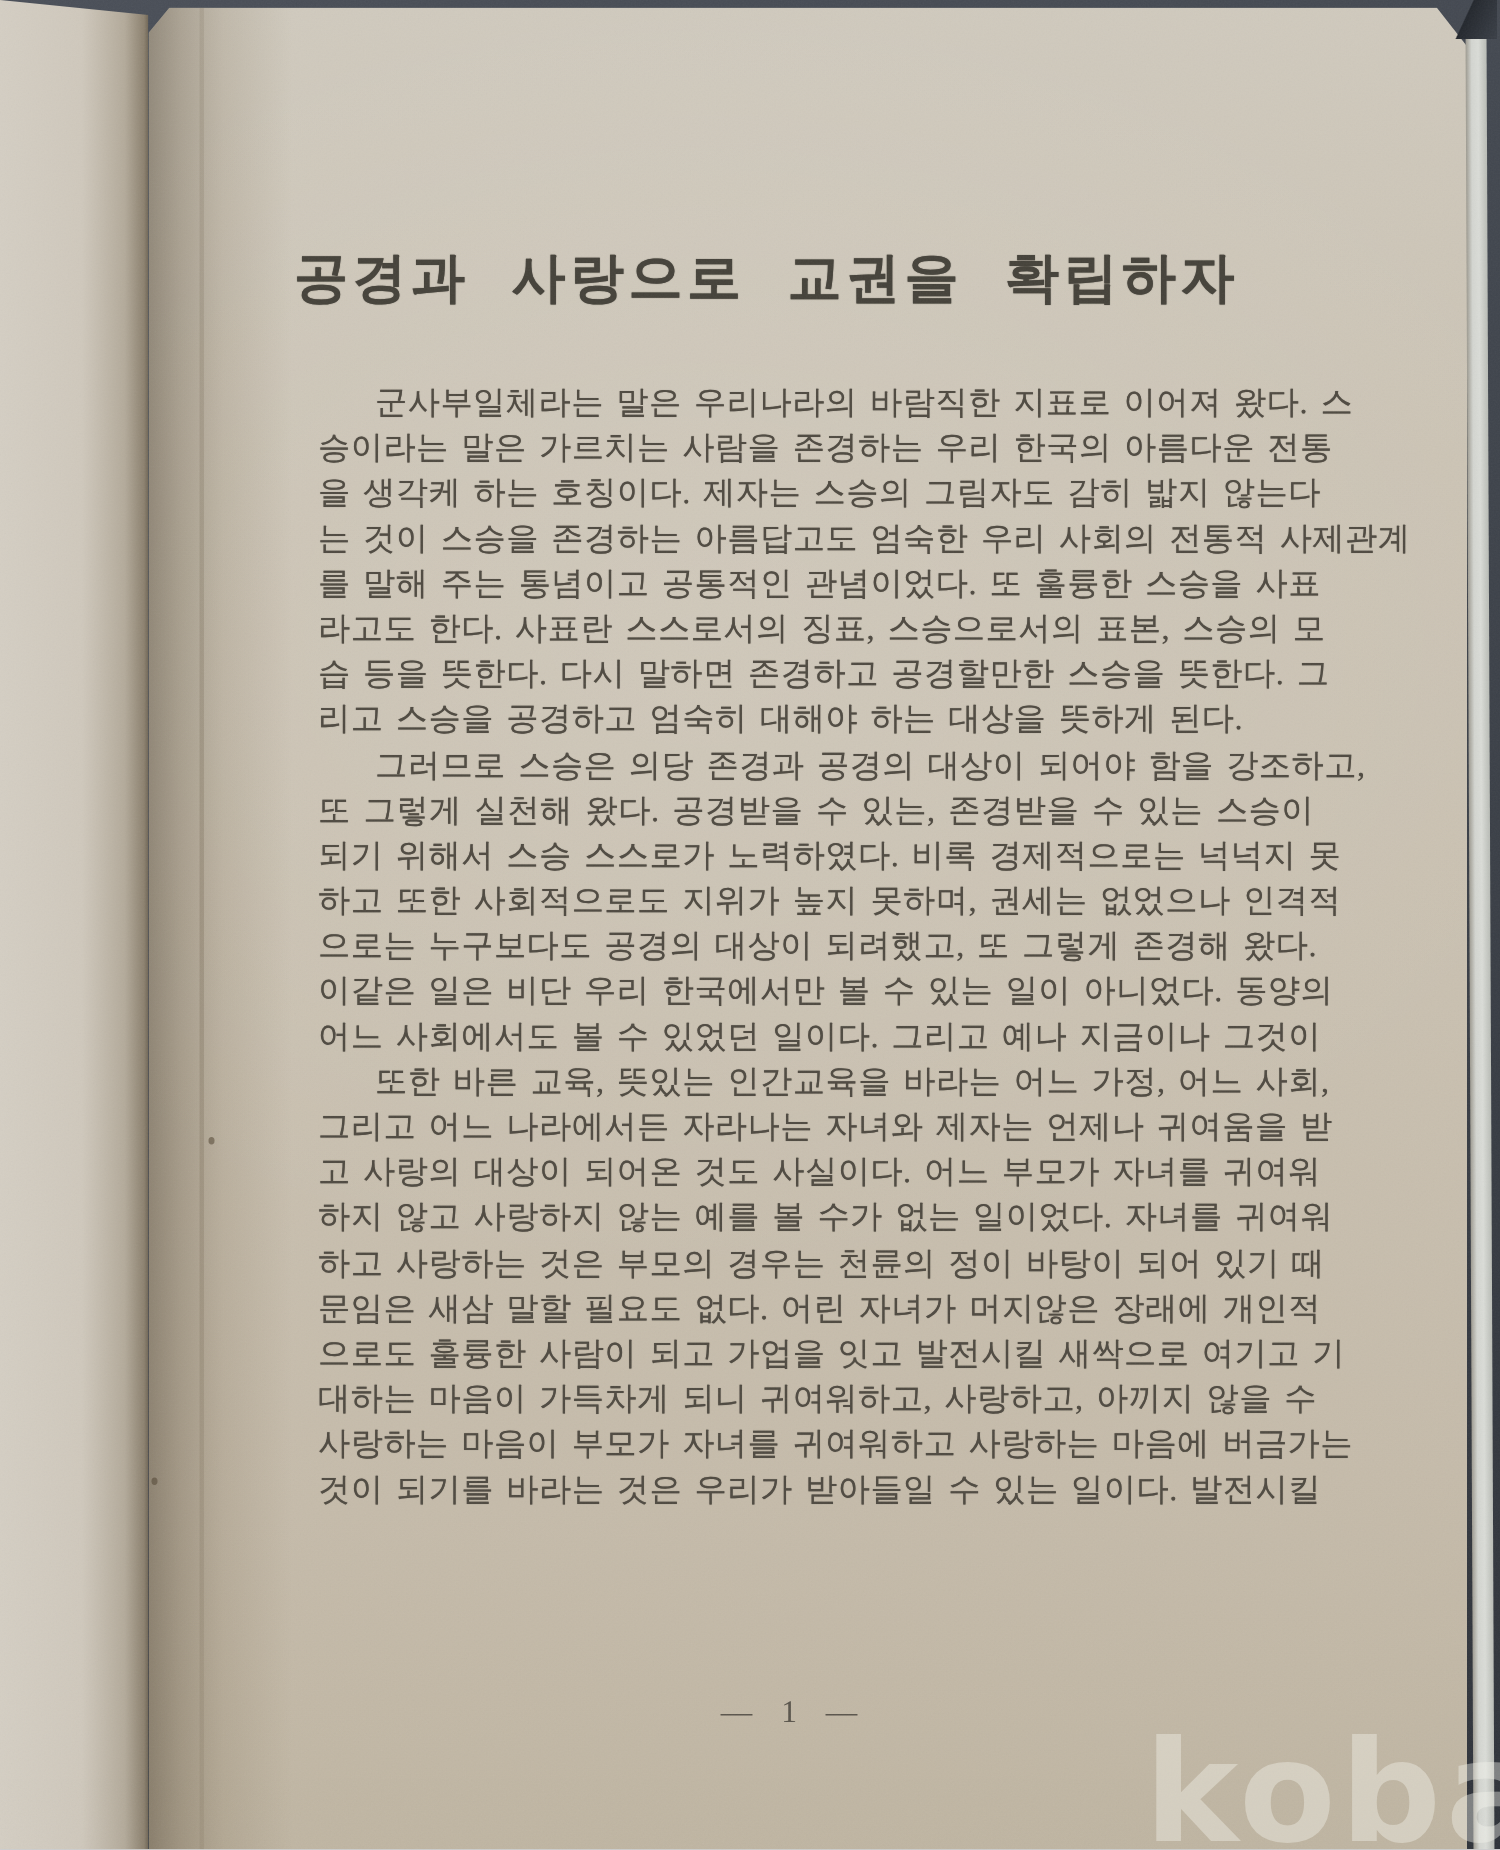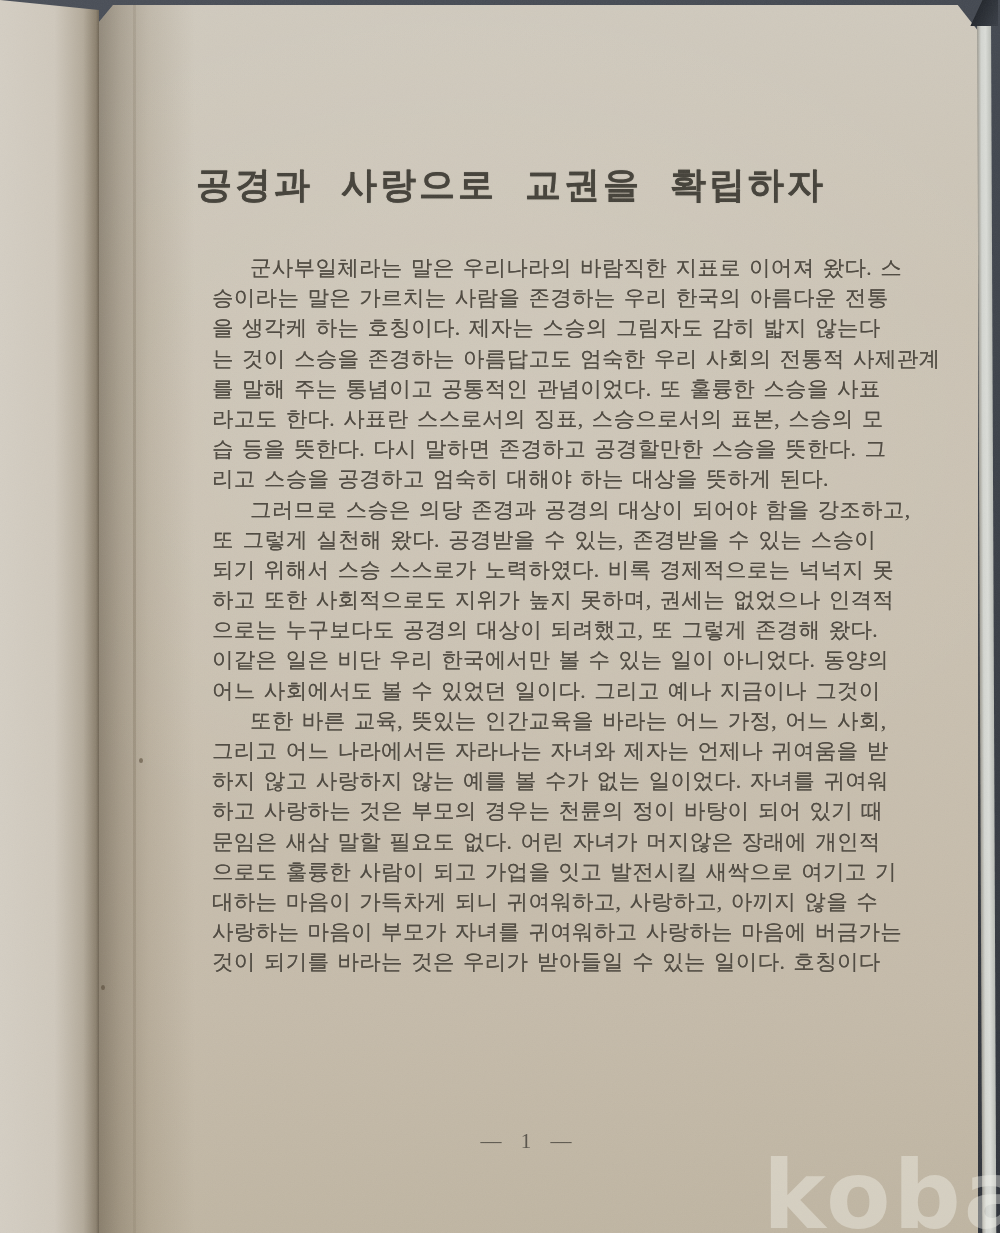--- a/index.html
+++ b/index.html
@@ -100,27 +100,28 @@
         <div class="body-line flush">리고 스승을 공경하고 엄숙히 대해야 하는 대상을 뜻하게 된다.</div>
         <div class="body-line indent">그러므로 스승은 의당 존경과 공경의 대상이 되어야 함을 강조하고,</div>
         <div class="body-line">또 그렇게 실천해 왔다. 공경받을 수 있는, 존경받을 수 있는 스승이</div>
         <div class="body-line">되기 위해서 스승 스스로가 노력하였다. 비록 경제적으로는 넉넉지 못</div>
         <div class="body-line">하고 또한 사회적으로도 지위가 높지 못하며, 권세는 없었으나 인격적</div>
         <div class="body-line">으로는 누구보다도 공경의 대상이 되려했고, 또 그렇게 존경해 왔다.</div>
         <div class="body-line">이같은 일은 비단 우리 한국에서만 볼 수 있는 일이 아니었다. 동양의</div>
         <div class="body-line">어느 사회에서도 볼 수 있었던 일이다. 그리고 예나 지금이나 그것이</div>
         <div class="body-line indent">또한 바른 교육, 뜻있는 인간교육을 바라는 어느 가정, 어느 사회,</div>
         <div class="body-line">그리고 어느 나라에서든 자라나는 자녀와 제자는 언제나 귀여움을 받</div>
+        <div class="body-line">고 사랑의 대상이 되어온 것도 사실이다. 어느 부모가 자녀를 귀여워</div>
         <div class="body-line">하지 않고 사랑하지 않는 예를 볼 수가 없는 일이었다. 자녀를 귀여워</div>
         <div class="body-line">하고 사랑하는 것은 부모의 경우는 천륜의 정이 바탕이 되어 있기 때</div>
         <div class="body-line">문임은 새삼 말할 필요도 없다. 어린 자녀가 머지않은 장래에 개인적</div>
         <div class="body-line">으로도 훌륭한 사람이 되고 가업을 잇고 발전시킬 새싹으로 여기고 기</div>
         <div class="body-line">대하는 마음이 가득차게 되니 귀여워하고, 사랑하고, 아끼지 않을 수</div>
         <div class="body-line">사랑하는 마음이 부모가 자녀를 귀여워하고 사랑하는 마음에 버금가는</div>
-        <div class="body-line">것이 되기를 바라는 것은 우리가 받아들일 수 있는 일이다.  호칭이다</div>
+        <div class="body-line">것이 되기를 바라는 것은 우리가 받아들일 수 있는 일이다.  발전시킬</div>
       </div>
 
     <div class="pagenum">— 1 —</div>
 
     <div class="stitch-dot" style="left:40px;top:753px;"></div>
     <div class="stitch-dot" style="left:2px;top:980px;"></div>
   </div>
 
   <div class="edge-strip"></div>
   <div class="corner-fold"></div>

